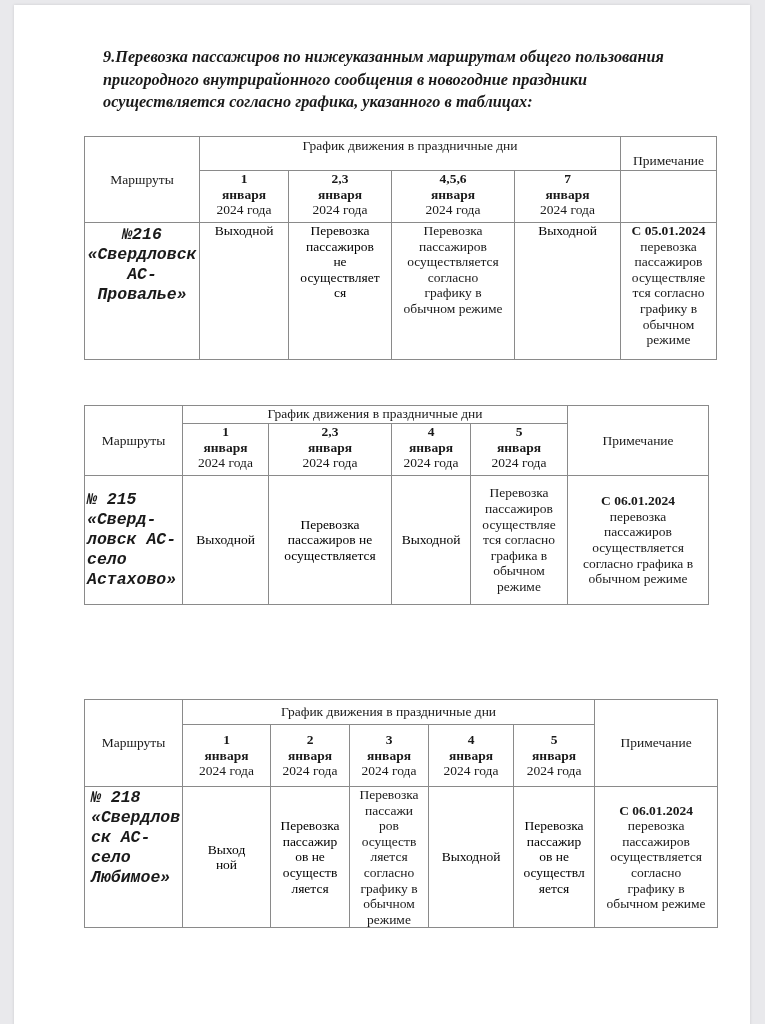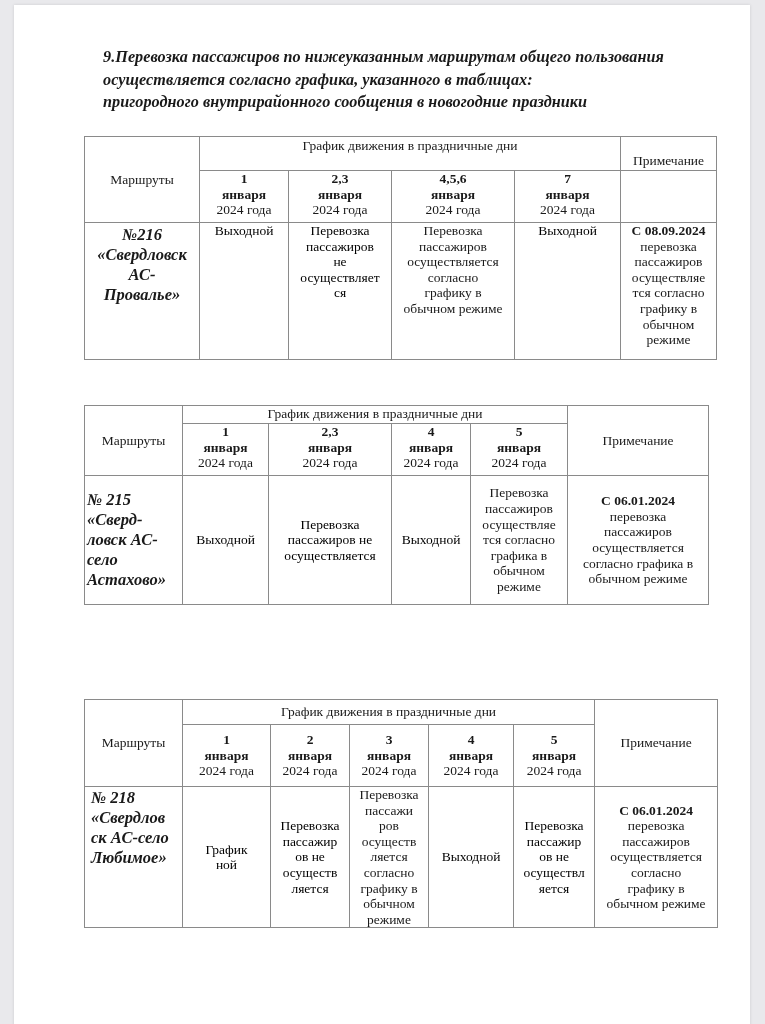--- a/index.html
+++ b/index.html
@@ -30,40 +30,40 @@
     text-align: center;
   }
   table.sched td {
     border: 1.3px solid #8a8a8a;
     padding: 0 2px;
     vertical-align: top;
     overflow: hidden;
     margin-top: 44px;
   }
   .b { font-weight: bold; }
-  .route { font-weight: bold; font-style: italic; font-size: 16.5px; line-height: 20px; }
+  .route { font-weight: bold; font-style: italic; font-size: 16.5px; line-height: 20px; font-family: Liberation Mono, monospace; }
   .red { color: #000000; }
   .vmid { vertical-align: middle !important; }
   .vtop { vertical-align: top !important; }
   .left { text-align: left; }
   .pre { white-space: pre-line; }
 
   #t1 { left: 84px; top: 136px; width: 632px; }
   #t2 { left: 84px; top: 405px; width: 624px; }
   #t3 { left: 84px; top: 699px; width: 633px; }
 </style>
 </head>
 <body>
 
 <div class="page"></div>
 
 <div class="heading">
   <div>9.Перевозка пассажиров по нижеуказанным маршрутам общего пользования</div>
+  <div>пригородного внутрирайонного сообщения в новогодние праздники</div>
   <div>осуществляется согласно графика, указанного в таблицах:</div>
-  <div>пригородного внутрирайонного сообщения в новогодние праздники</div>
 </div>
 
 <table class="sched" id="t1">
   <colgroup>
     <col style="width:115px">
       <col style="width:89px">
       <col style="width:103px">
     <col style="width:123px">
       <col style="width:106px">
       <col style="width:96px">
@@ -109,21 +109,21 @@
 осуществляет
 ся</td>
     <td class="pre vtop">Перевозка
 пассажиров
 осуществляется
 согласно
 графику в
 обычном режиме</td>
     <td class="pre red vtop">Выходной</td>
     <td class="vtop">
-          <div class="b">С 08.09.2024</div>
+          <div class="b">С 05.01.2024</div>
           <div class="pre">перевозка
 пассажиров
 осуществляе
 тся согласно
 графику в
 обычном
 режиме</div>
         </td>
   </tr>
 </tbody>
@@ -237,21 +237,21 @@
           <div class="b">5</div>
           <div class="b">января</div>
           <div>2024 года</div>
         </td>
   </tr>
   <tr style="height:131px">
     <td class="route pre left vtop" style="padding-left:6px;padding-top:1px">№ 218
 «Свердлов
 ск АС-село
 Любимое»</td>
-    <td class="pre red vmid">График
+    <td class="pre red vmid">Выход
 ной</td>
     <td class="pre red vmid">Перевозка
 пассажир
 ов не
 осуществ
 ляется</td>
     <td class="pre vtop">Перевозка
 пассажи
 ров
 осуществ

